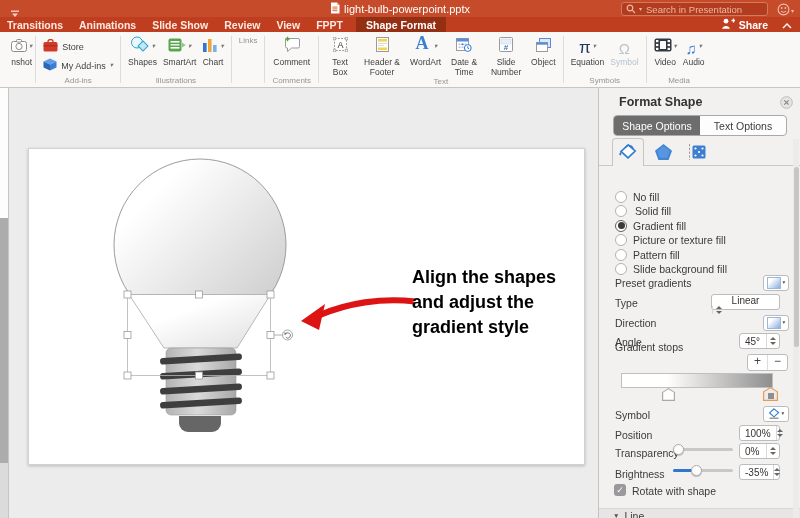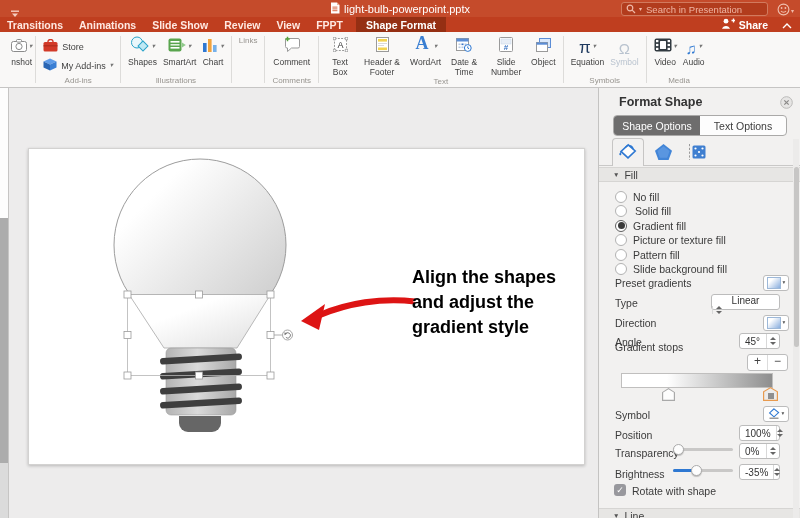--- a/index.html
+++ b/index.html
@@ -520,24 +520,20 @@
             <g fill="#fff">
               <circle cx="7.5" cy="4.5" r="1.1"></circle>
               <circle cx="14.5" cy="4.5" r="1.1"></circle>
               <circle cx="7.5" cy="11.5" r="1.1"></circle>
               <circle cx="14.5" cy="11.5" r="1.1"></circle>
               <circle cx="11" cy="8" r="1.1"></circle>
             </g>
           </svg></span>
     </div>
 
-    <div class="sech" style="top:79px;">
-      <span class="tri">▼</span>
-      <span>Fill</span>
-    </div>
 
     <div class="radrow" style="top:101.5px;">
         <span class="rad"></span>
         <span>No fill</span>
       </div>
     <div class="radrow" style="top:116px;gap:8px;">
         <span class="rad"></span>
         <span>Solid fill</span>
       </div>
     <div class="radrow" style="top:130.5px;">

